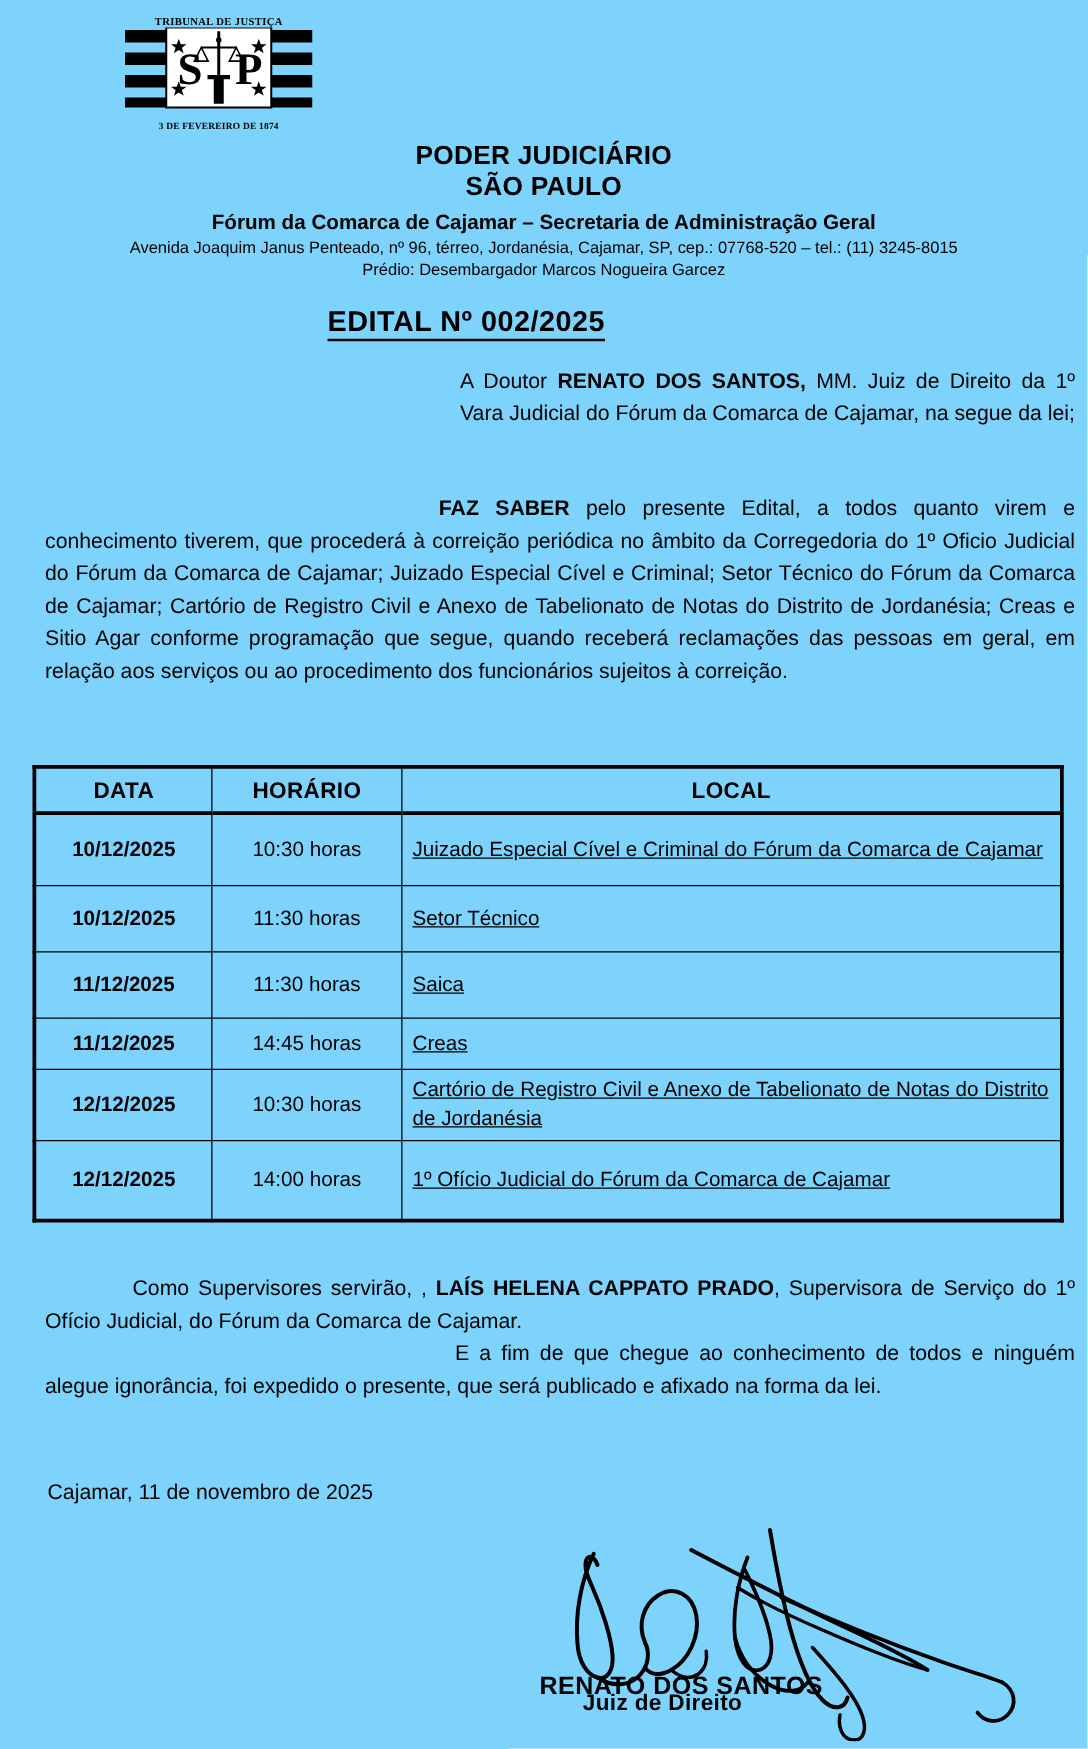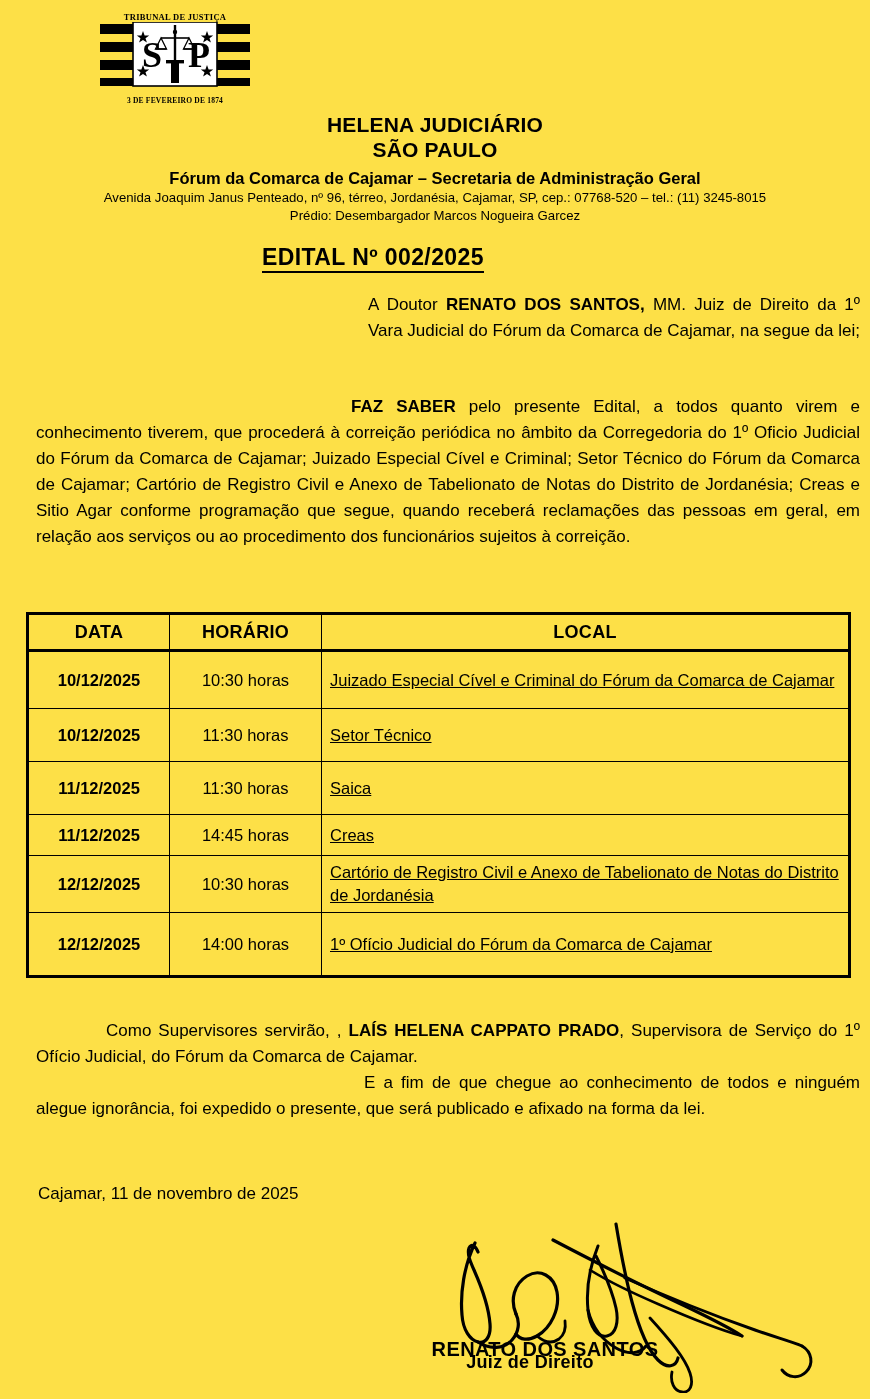--- a/index.html
+++ b/index.html
@@ -14,21 +14,21 @@
     position: relative;
     font-family: "Liberation Sans", sans-serif;
     color: #000000;
     overflow: hidden;
   }
 
   .page {
     position: relative;
     width: 870px;
     height: 1399px;
-    background: #fde047;
+    background: #7dd3fc;
   }
 
   
   .logo-wrap {
     position: absolute;
     left: 100px;
     top: 12px;
     width: 150px;
     height: 98px;
   }
@@ -296,21 +296,21 @@
         <line x1="83.5" y1="27" x2="94.5" y2="27" stroke="#000" stroke-width="1.3"></line>
         <circle cx="75" cy="10" r="2.2" fill="#000"></circle>
         <rect x="66" y="38" width="18" height="3.4" fill="#000"></rect>
         <rect x="71" y="41" width="8" height="20" fill="#000"></rect>
       </svg>
     </div>
     <div class="logo-bottom-text">3 DE FEVEREIRO DE 1874</div>
   </div>
 
   <div class="hdr-block">
-    <div class="hdr-l1">HELENA JUDICIÁRIO</div>
+    <div class="hdr-l1">PODER JUDICIÁRIO</div>
     <div class="hdr-l2">SÃO PAULO</div>
     <div class="hdr-l3">Fórum da Comarca de Cajamar – Secretaria de Administração Geral</div>
     <div class="hdr-l4">Avenida Joaquim Janus Penteado, nº 96, térreo, Jordanésia, Cajamar, SP, cep.: 07768-520 – tel.: (11) 3245-8015</div>
     <div class="hdr-l5">Prédio: Desembargador Marcos Nogueira Garcez</div>
   </div>
 
   <div class="edital-title">
     <span>EDITAL Nº 002/2025</span>
   </div>
 

